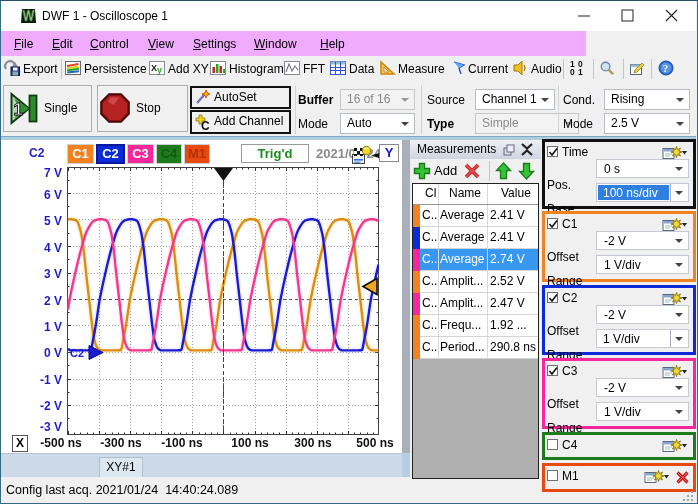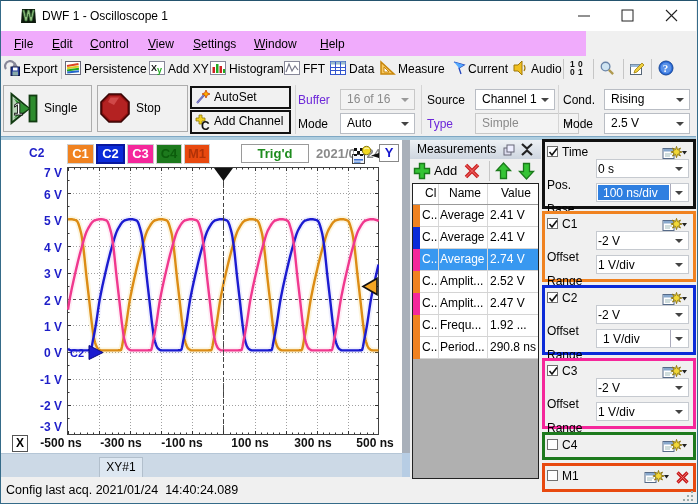--- a/index.html
+++ b/index.html
@@ -17,21 +17,21 @@
 
 #toolbar { position:absolute; left:0; top:56px; width:696px; height:27px; background:#f0f0f0; }
 .tbtxt { position:absolute; top:6px; font-size:12px; color:#000; }
 .tbsep { position:absolute; top:3px; width:1px; height:20px; background:#c6c6c6; }
 .ticon { position:absolute; top:4px; width:16px; height:16px; }
 
 #ctrlrow { position:absolute; left:0; top:83px; width:696px; height:53px; background:#f0f0f0; }
 .bigbtn { position:absolute; border:1px solid #adadad; background:#f1f1f1; }
 .blkbtn { position:absolute; border:2px solid #111; background:#f1f1f1; font-size:12px; }
 .lbl { position:absolute; font-size:12px; color:#000; }
-.lblgray { position:absolute; font-size:12px; color:#6d28d9; }
+.lblgray { position:absolute; font-size:12px; color:#000000;font-weight:bold; }
 .combo { position:absolute; height:21px; background:#fff; border:1px solid #b9bdc4; font-size:12px; line-height:19px; padding-left:6px; }
 .combo .arr { position:absolute; right:5px; top:8px; width:0; height:0; border-left:4px solid transparent; border-right:4px solid transparent; border-top:4px solid #444; }
 .combodis { background:#f3f3f3; color:#8a8a8a; border:1px solid #c8c8c8; }
 .combodis .arr { border-top-color:#999; }
 #bluesep { position:absolute; left:0; top:136px; width:696px; height:4px; background:#aecddf; border-top:1px solid #7fa8c4; }
 
 #doc { position:absolute; left:1px; top:140px; width:401px; height:313px; background:#fff; }
 .chtab { position:absolute; top:4px; height:20px; border:1px solid #d0d0d0; color:#fff; font-weight:bold; font-size:13px; text-align:center; line-height:18px; }
 #trigd { position:absolute; left:240px; top:4px; width:68px; height:19px; background:#fff; border:1px solid #9a9a9a; color:#1e8c1e; font-weight:bold; font-size:13px; text-align:center; line-height:17px; }
 #datetxt { position:absolute; left:315px; top:6px; color:#8a8a8a; font-size:13px; font-weight:bold; }
@@ -59,21 +59,21 @@
 .mc2 { position:absolute; left:27px; top:3px; }
 .mc3 { position:absolute; left:77px; top:3px; }
 .mhdr { position:absolute; left:0; top:0; width:125px; height:21px; background:#fff; border-bottom:1px solid #999; font-size:12px; }
 .colline { position:absolute; top:0; width:1px; height:100%; background:#d8d8d8; }
 
 .rpanel { position:absolute; left:542px; width:154px; background:#f0f0f0; }
 .cb { position:absolute; left:2px; top:4px; width:11px; height:11px; background:#fff; border:1px solid #707070; }
 .cb svg { position:absolute; left:0px; top:0px; }
 .ptitle { position:absolute; left:17px; top:3px; font-size:12px; }
 .prow-lbl { position:absolute; left:2px; font-size:12px;margin-top:16px; }
-.pcombo { position:absolute; left:51px; width:93px; height:19px; background:#fff; border:1px solid #c6cad0; font-size:12px; line-height:18px; padding-left:1px; }
+.pcombo { position:absolute; left:51px; width:93px; height:19px; background:#fff; border:1px solid #c6cad0; font-size:12px; line-height:18px; padding-left:7px; }
 .pcombo .arr { position:absolute; right:5px; top:7px; width:0; height:0; border-left:4px solid transparent; border-right:4px solid transparent; border-top:4px solid #444; }
 .gearpos { position:absolute; right:6px; top:3px; }
 </style>
 </head>
 <body>
 <div id="win">
 
   <div id="titlebar">
     <svg class="abs" style="left:20px;top:7px" width="17" height="18" viewBox="0 0 17 18">
       <polygon points="2,2 15,2 16,16 1,16" fill="#0d1a0d"></polygon>

